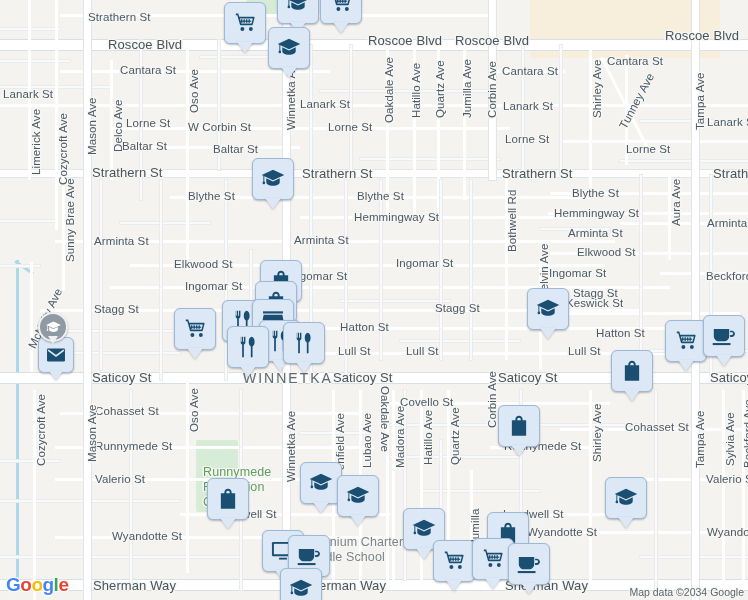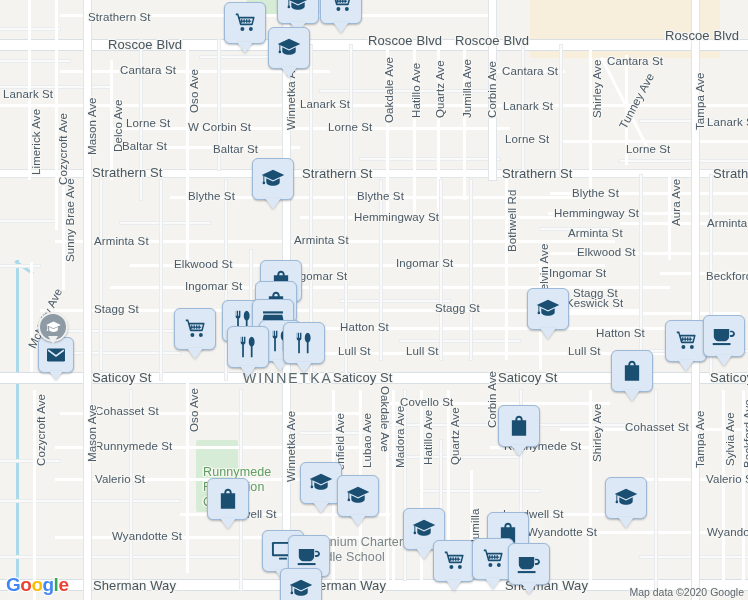--- a/index.html
+++ b/index.html
@@ -582,15 +582,15 @@
     </div>
   <div class="pin" style="left:280px;top:568px;z-index:6;">
       <svg>
         <use href="#ic-cap"></use>
       </svg>
     </div>
 
   <div id="google-logo">
     <span class="g1">G</span><span class="o1">o</span><span class="o2">o</span><span class="g2">g</span><span class="l1">l</span><span class="e1">e</span>
   </div>
-  <div id="attrib">Map data ©2020 Google</div>
+  <div id="attrib">Map data ©2034 Google</div>
 
 </div>
 
 </body></html>

